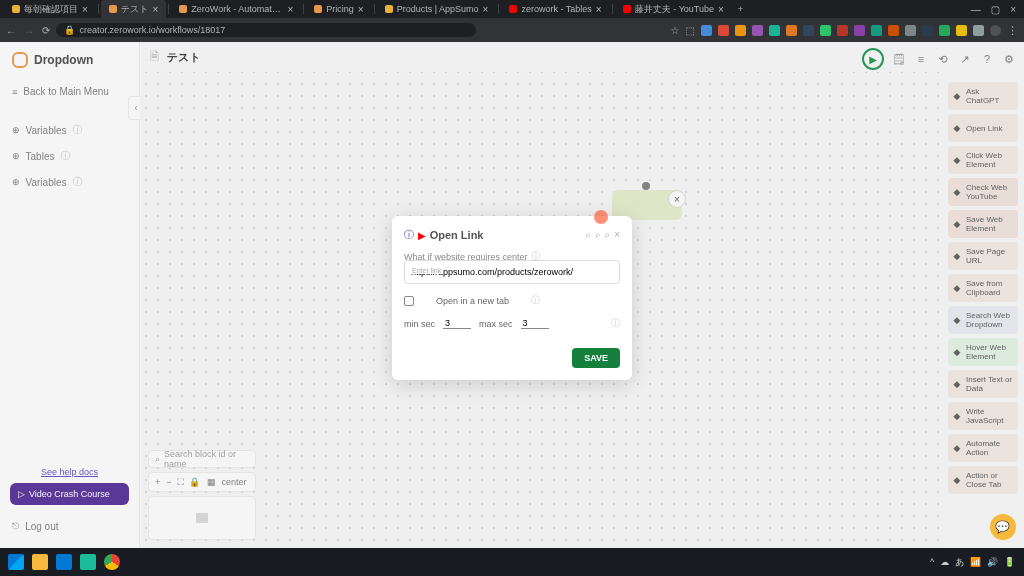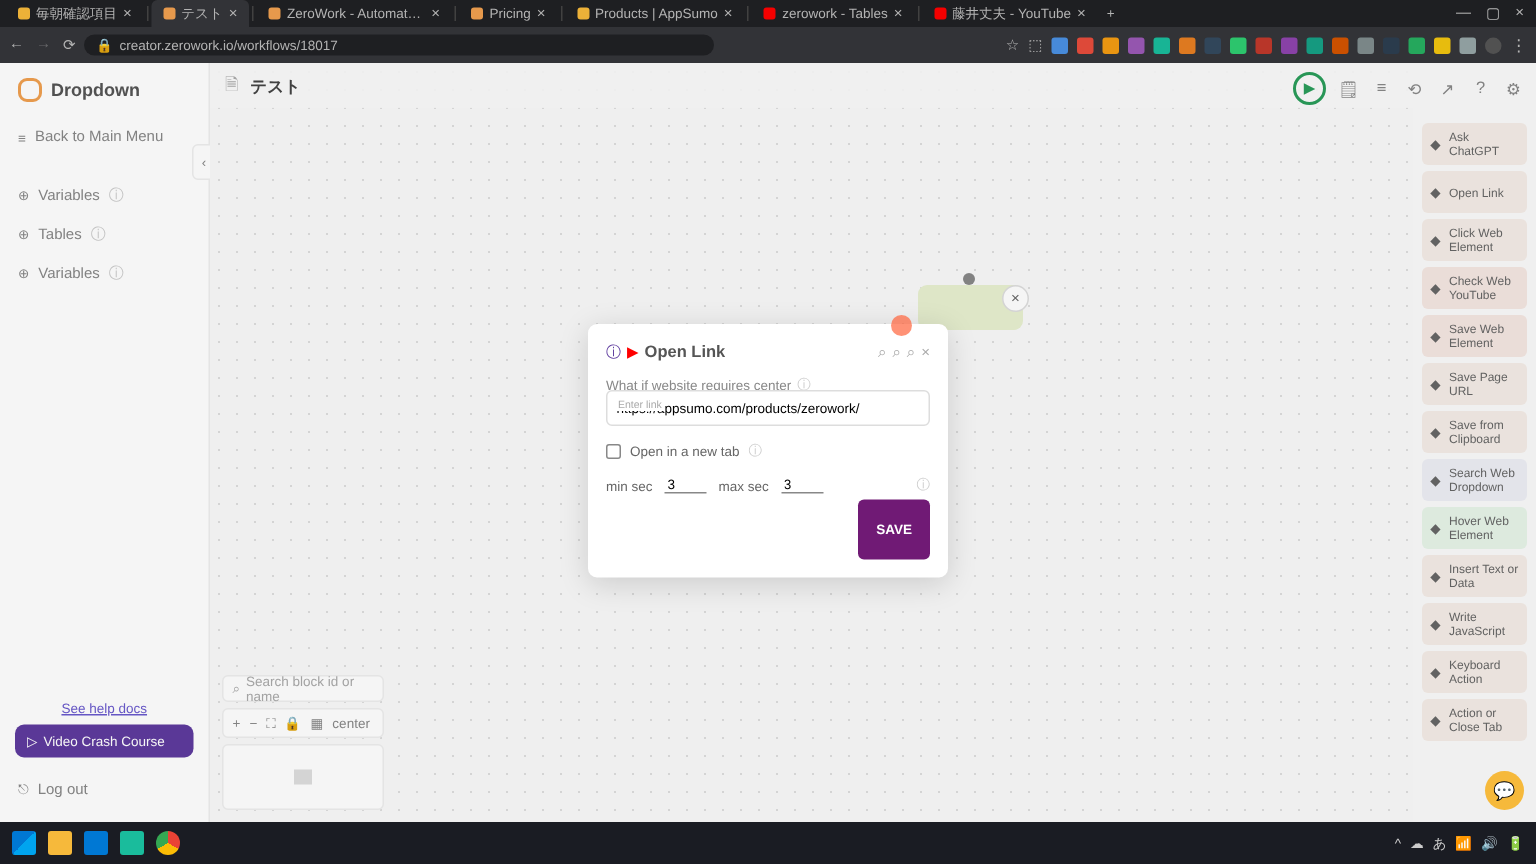--- a/index.html
+++ b/index.html
@@ -56,25 +56,25 @@
 .action-block.alt2 { background: #e6f4e8; }
 .action-block.alt3 { background: #edeef4; }
 
 .modal { position: absolute; left: 392px; top: 216px; width: 240px; background: #fff; border-radius: 6px; box-shadow: 0 4px 20px rgba(0,0,0,0.15); padding: 12px; font-size: 10px; color: #555; }
 .modal-header { display: flex; align-items: center; gap: 4px; margin-bottom: 8px; }
 .modal-title { font-weight: 600; font-size: 11px; flex: 1; }
 .modal-icons { display: flex; gap: 4px; color: #aaa; font-size: 10px; }
 .modal-hint { color: #888; font-size: 9px; margin-bottom: 4px; display: flex; align-items: center; gap: 4px; }
 .modal-input { width: 100%; border: 1px solid #ddd; border-radius: 4px; padding: 6px; font-size: 9px; margin-bottom: 10px; }
 .modal-input-label { font-size: 7px; color: #aaa; margin-bottom: -14px; margin-left: 6px; background: #fff; width: fit-content; position: relative; z-index: 2; padding: 0 2px; }
-.check-row { display: flex; align-items: center; gap: 6px; font-size: 9px; color: #666; margin-bottom: 10px; }
+.check-row { display: flex; align-items: center; gap: 22px; font-size: 9px; color: #666; margin-bottom: 10px; }
 .check-box { width: 10px; height: 10px; border: 1px solid #888; border-radius: 2px; }
-.timing-row { display: flex; align-items: center; gap: 8px; font-size: 9px; color: #666; margin-bottom: 3px; justify-content: flex-start; }
+.timing-row { display: flex; align-items: center; gap: 8px; font-size: 9px; color: #666; margin-bottom: 18px; justify-content: flex-start; }
 .time-input { width: 28px; border: none; border-bottom: 1px solid #888; font-size: 9px; text-align: left; padding: 0 2px; }
-.save-btn { background: #701a75; color: #fff; font-size: 9px; font-weight: 600; padding: 15px 12px; border-radius: 4px; border: none; float: right; cursor: pointer; }
+.save-btn { background: #15803d; color: #fff; font-size: 9px; font-weight: 600; padding: 5px 12px; border-radius: 4px; border: none; float: right; cursor: pointer; }
 .cursor-dot { position: absolute; left: 594px; top: 210px; width: 14px; height: 14px; background: rgba(255,100,60,0.7); border-radius: 50%; z-index: 50; }
 
 .taskbar { position: absolute; bottom: 0; left: 0; right: 0; height: 28px; background: #1a1c23; display: flex; align-items: center; padding: 0 8px; gap: 8px; }
 .tb-icon { width: 16px; height: 16px; border-radius: 2px; cursor: pointer; }
 .tb-right { margin-left: auto; display: flex; gap: 6px; align-items: center; color: #ccc; font-size: 9px; }
 
 .fab { position: absolute; right: 8px; bottom: 36px; width: 26px; height: 26px; background: #f6b93b; border-radius: 50%; display: flex; align-items: center; justify-content: center; color: #fff; font-size: 12px; cursor: pointer; }
 
 .dim-overlay { position: absolute; inset: 0; background: rgba(0,0,0,0.04); pointer-events: none; }
 </style>
@@ -272,21 +272,21 @@
       <div class="action-block ">
         <span class="aicon">◆</span>
         <span>Insert Text or Data</span>
       </div>
       <div class="action-block ">
         <span class="aicon">◆</span>
         <span>Write JavaScript</span>
       </div>
       <div class="action-block ">
         <span class="aicon">◆</span>
-        <span>Keyboard Action</span>
+        <span>Automate Action</span>
       </div>
       <div class="action-block ">
         <span class="aicon">◆</span>
         <span>Action or Close Tab</span>
       </div>
     </div>
 </div>
 
 <div class="header-right">
   <div class="play-btn">▶</div>

